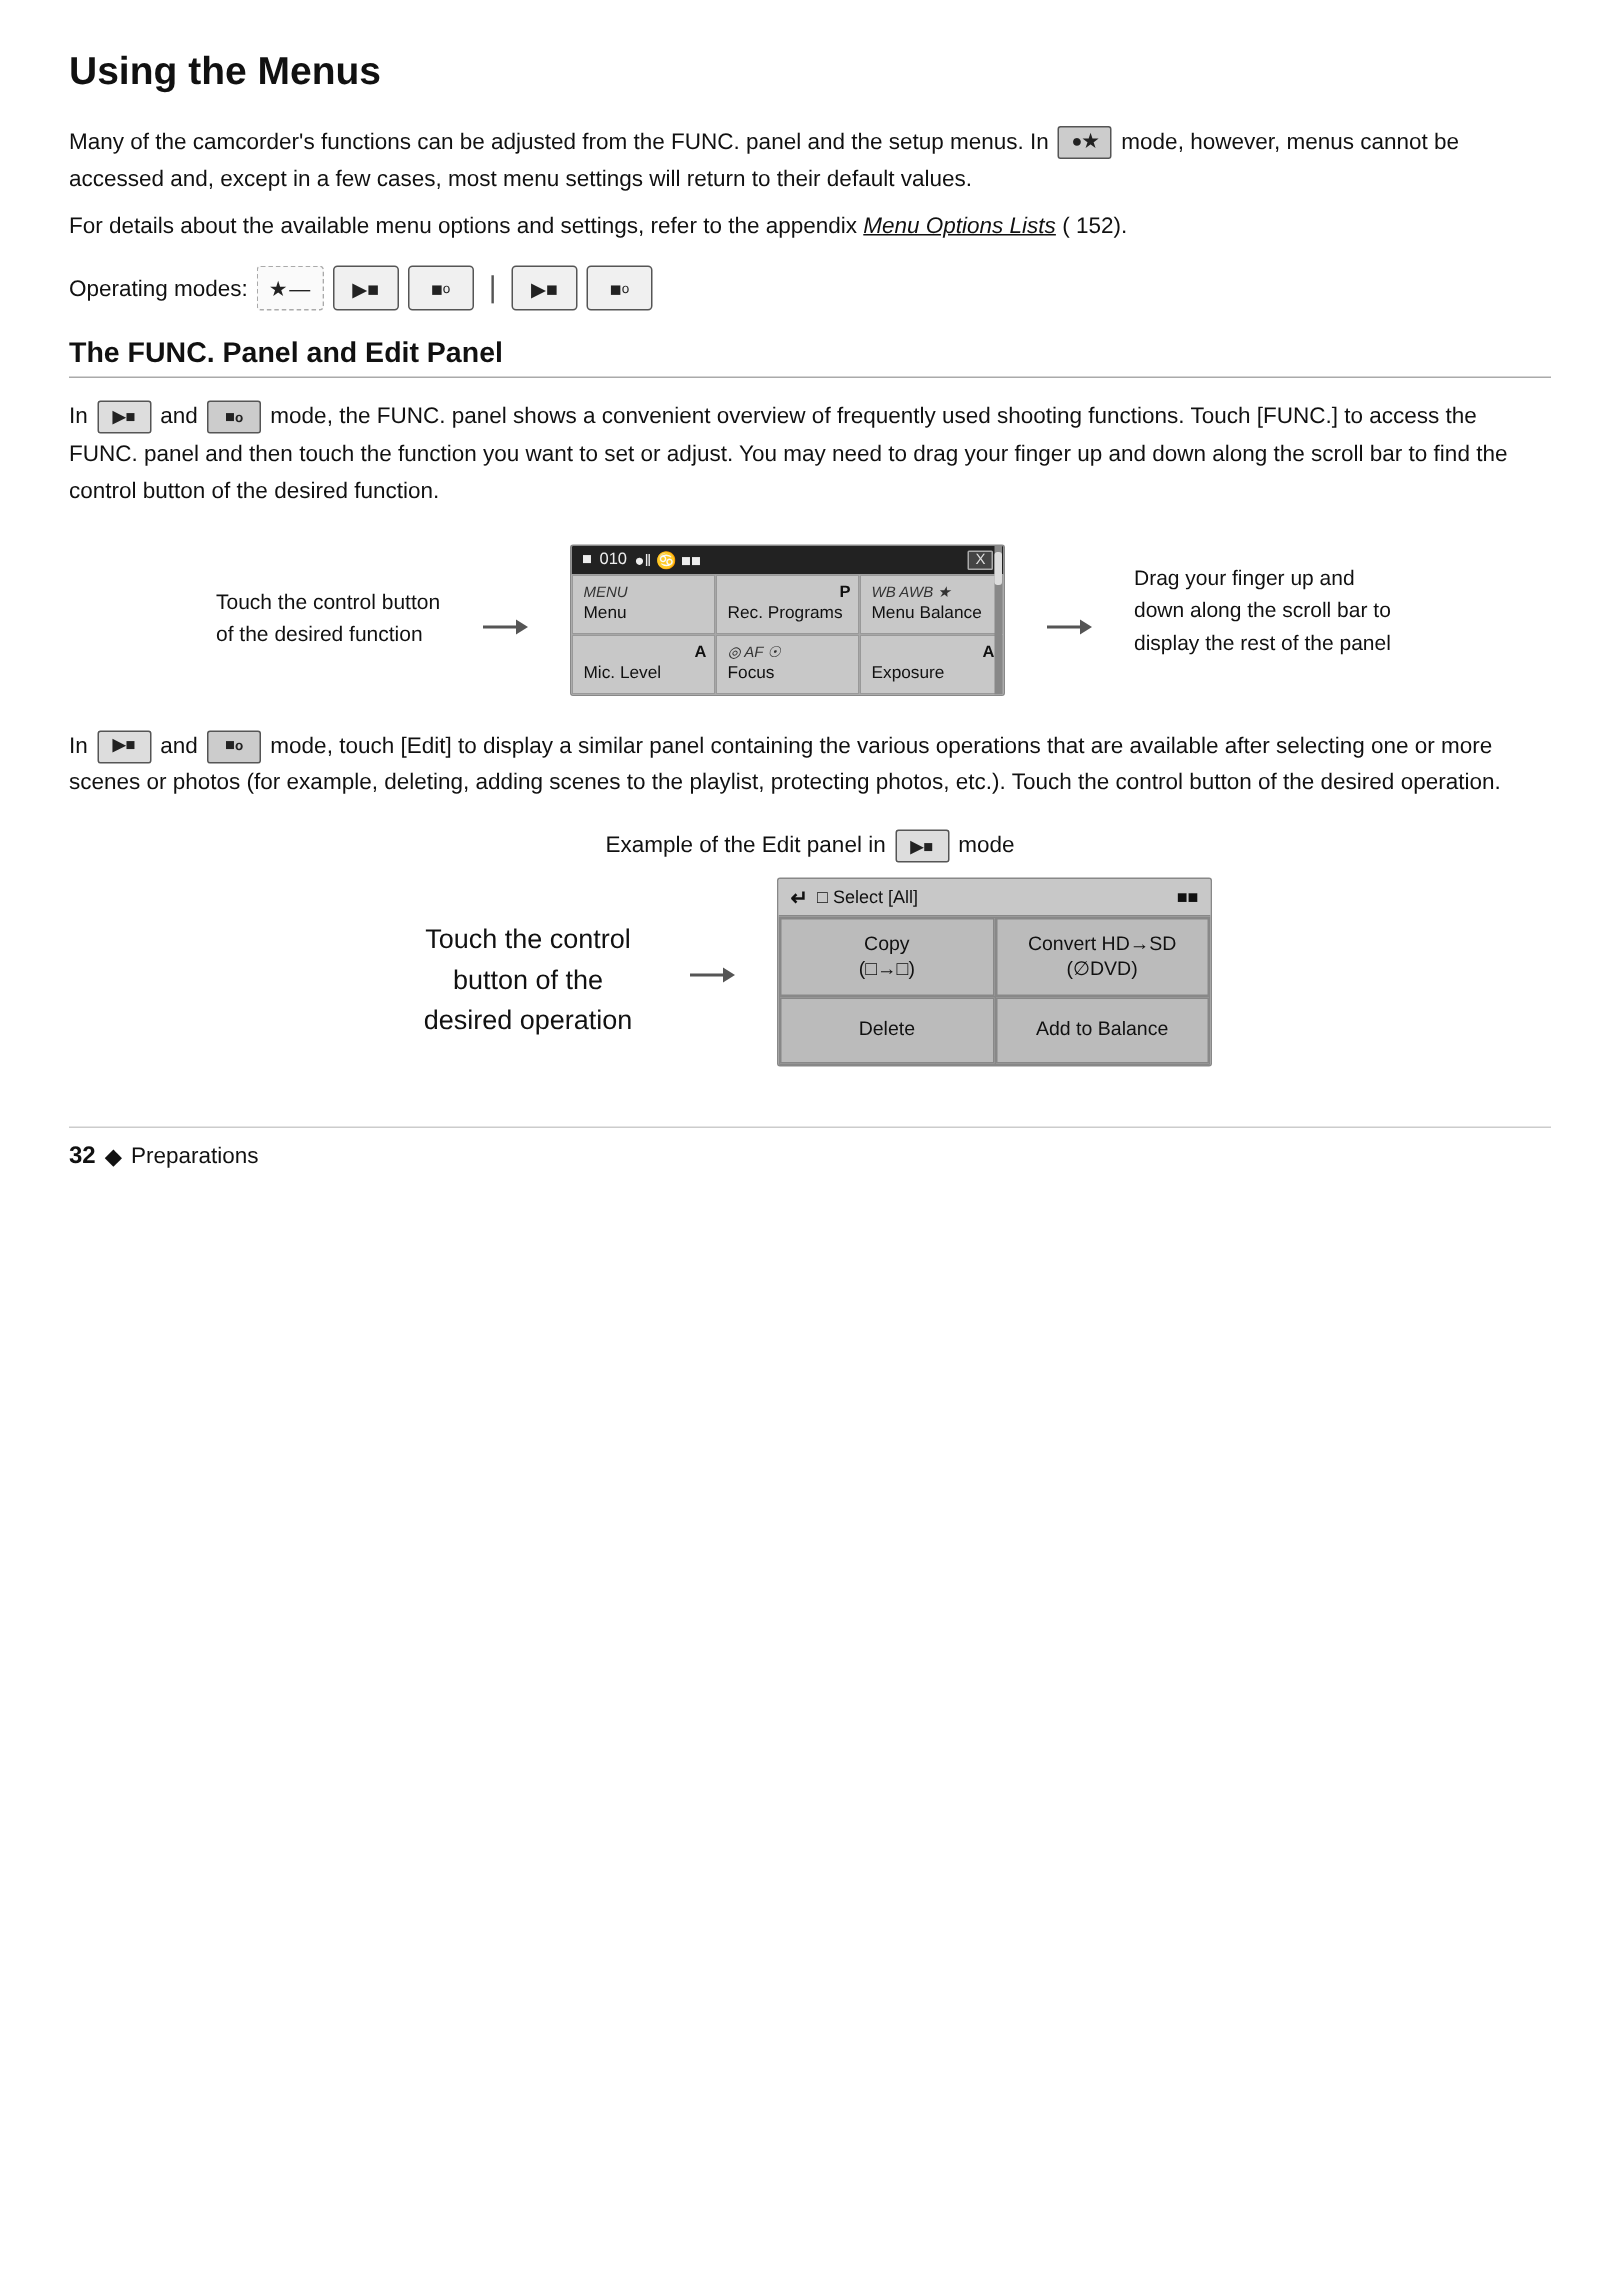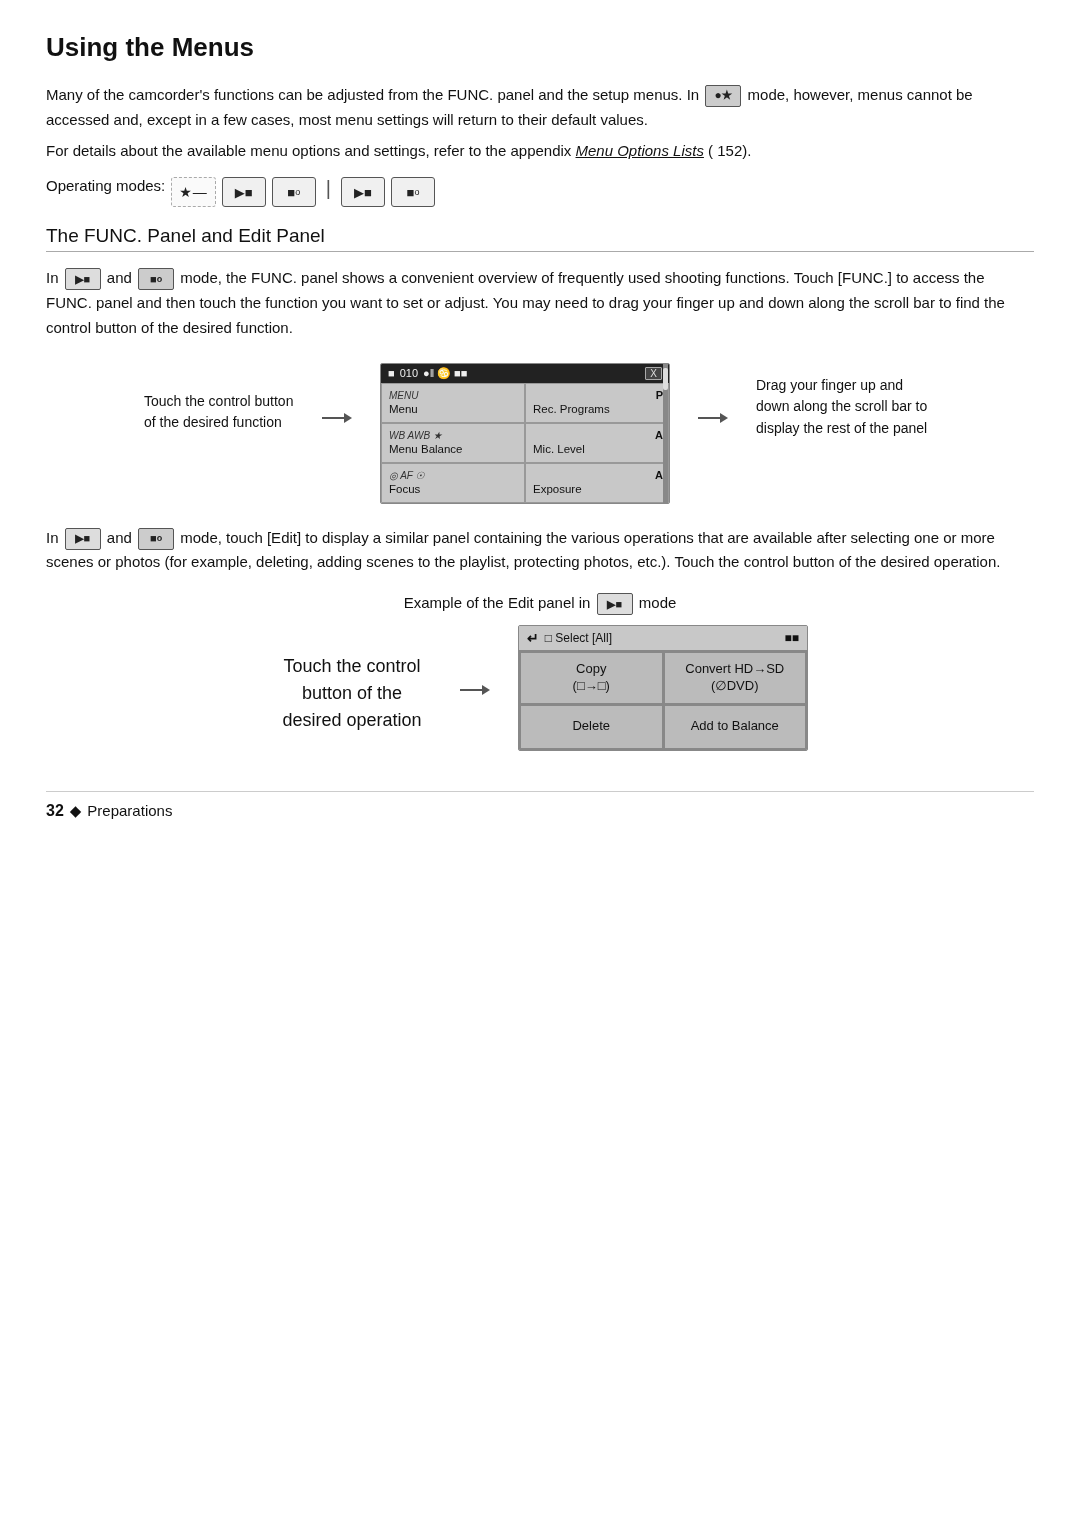--- a/index.html
+++ b/index.html
@@ -21,21 +21,21 @@
     }
 
     .intro-text {
       font-size: 15px;
       line-height: 1.65;
       margin-bottom: 6px;
     }
 
     .operating-modes-row {
       display: flex;
-      align-items: flex-start;
+      align-items: center;
       margin: 14px 0 18px 0;
       gap: 6px;
       font-size: 15px;
     }
 
     .mode-icon {
       display: inline-flex;
       align-items: center;
       justify-content: center;
       border: 1.5px solid #555;
@@ -55,21 +55,21 @@
     }
 
     .mode-divider {
       font-size: 20px;
       color: #555;
       margin: 0 4px;
     }
 
     .section-title {
       font-size: 19px;
-      font-weight: normal;
+      font-weight: bold;
       border-bottom: 1.5px solid #aaa;
       padding-bottom: 4px;
       margin-bottom: 14px;
     }
 
     .section-body {
       font-size: 15px;
       line-height: 1.65;
       margin-bottom: 14px;
       margin-top: 11px;
@@ -114,21 +114,21 @@
 
     .func-panel-topbar-icons {
       display: flex;
       align-items: center;
       gap: 5px;
       font-size: 11px;
     }
 
     .func-panel-grid {
       display: grid;
-      grid-template-columns: 1fr 1fr;
+      grid-template-columns: 1fr 1fr 1fr;
       gap: 0;
       background: #888;
     }
 
     .func-cell {
       background: #c8c8c8;
       border: 1px solid #999;
       padding: 5px 7px 5px 7px;
       font-size: 12px;
       line-height: 1.3;

